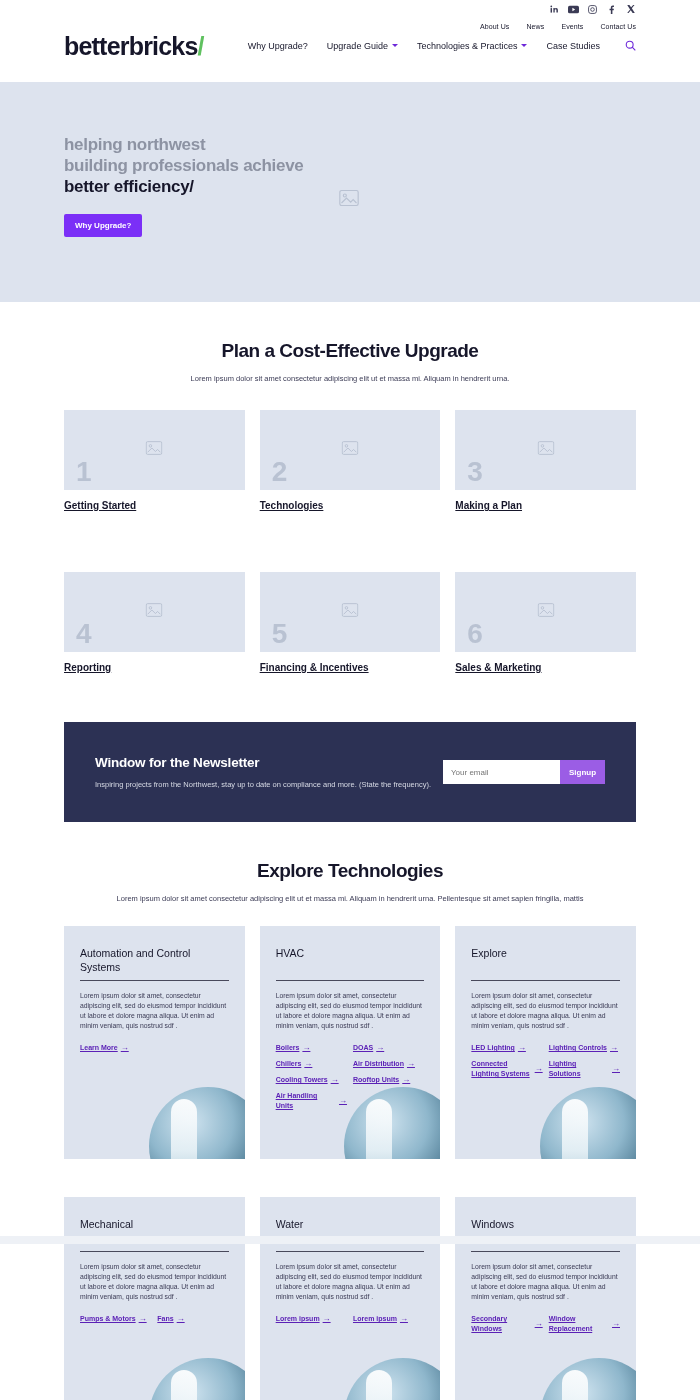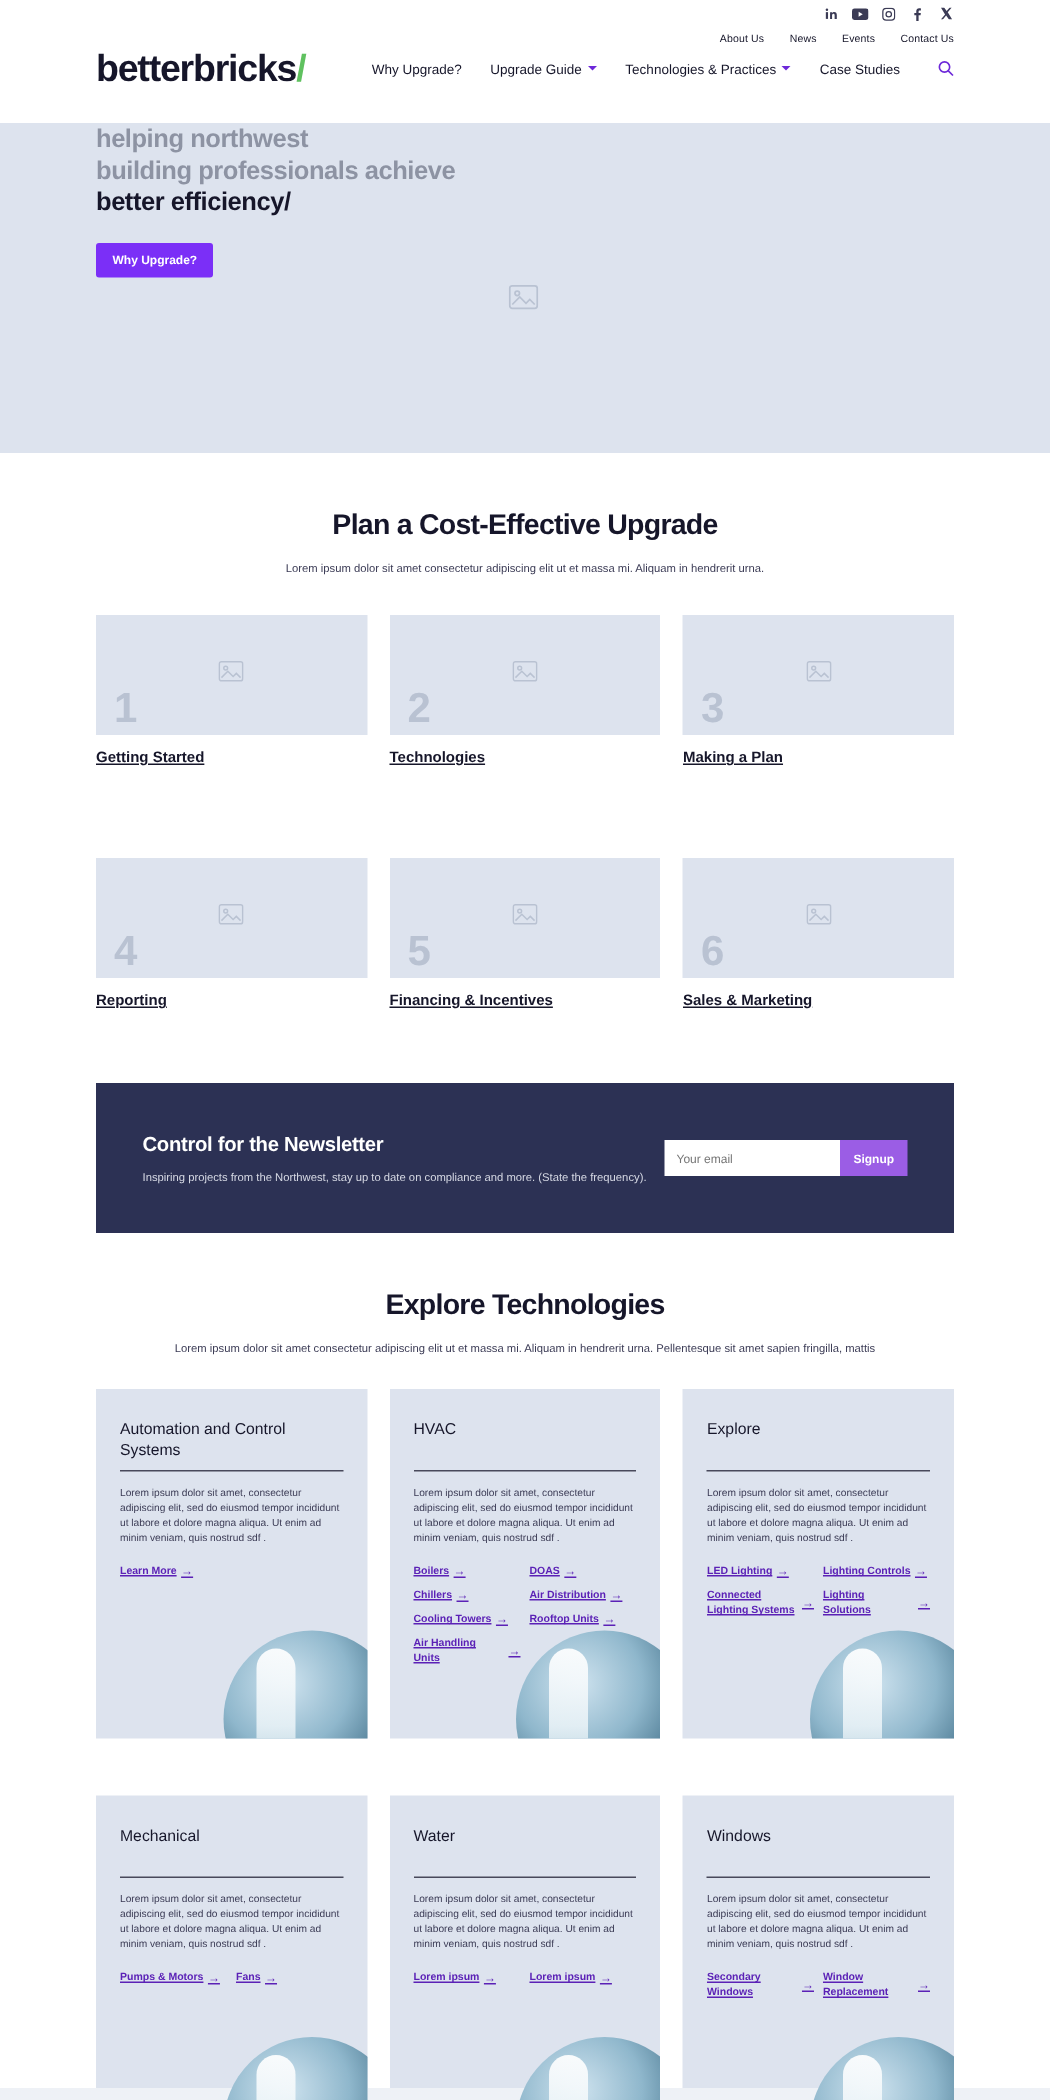--- a/index.html
+++ b/index.html
@@ -4,21 +4,21 @@
 <style>
   * { box-sizing: border-box; margin: 0; padding: 0; }
   body {
     width: 700px;
     height: 1400px;
     font-family: "Liberation Sans", sans-serif;
     background: #ffffff;
     color: #16162a;
     overflow: hidden;
   }
-  .page { width: 700px; height: 1400px; position: relative; }
+  .page { width: 700px; height: 1244px; position: relative; }
 
   
   .topbar {
     height: 18px;
     background: #ffffff;
     display: flex;
     justify-content: flex-end;
     align-items: center;
     padding-right: 64px;
     gap: 8px;
@@ -99,21 +99,21 @@
     position: relative;
     padding: 0 64px;
   }
   .hero-img-ph {
     position: absolute;
     left: 337px; top: 105px;
     width: 24px; height: 22px;
     display: flex; align-items: center; justify-content: center;
     color: #b9c2d2;
   }
-  .hero-text { }
+  .hero-text { padding-top: 52px; }
   .hero-line {
     font-size: 17px;
     font-weight: bold;
     color: #8d93a3;
     line-height: 21px;
     letter-spacing: -0.3px;
   }
   .hero-line.dark { color: #16162a; }
   .hero-btn {
     margin-top: 17px;
@@ -465,21 +465,21 @@
               </svg></span>
           <span class="num">6</span>
         </div>
         <a class="card-link">Sales &amp; Marketing</a>
       </div>
     </div>
   </div>
 
   <div class="newsletter">
     <div class="nl-left">
-      <div class="nl-title">Control for the Newsletter</div>
+      <div class="nl-title">Window for the Newsletter</div>
       <div class="nl-copy">Inspiring projects from the Northwest, stay up to date on compliance and more. (State the frequency).</div>
     </div>
     <div class="nl-form">
       <input class="nl-input" type="text" placeholder="Your email" style="">
       <button class="nl-submit">Signup</button>
     </div>
   </div>
 
   <div class="section-tech">
     <div class="sec-title">Explore Technologies</div>

